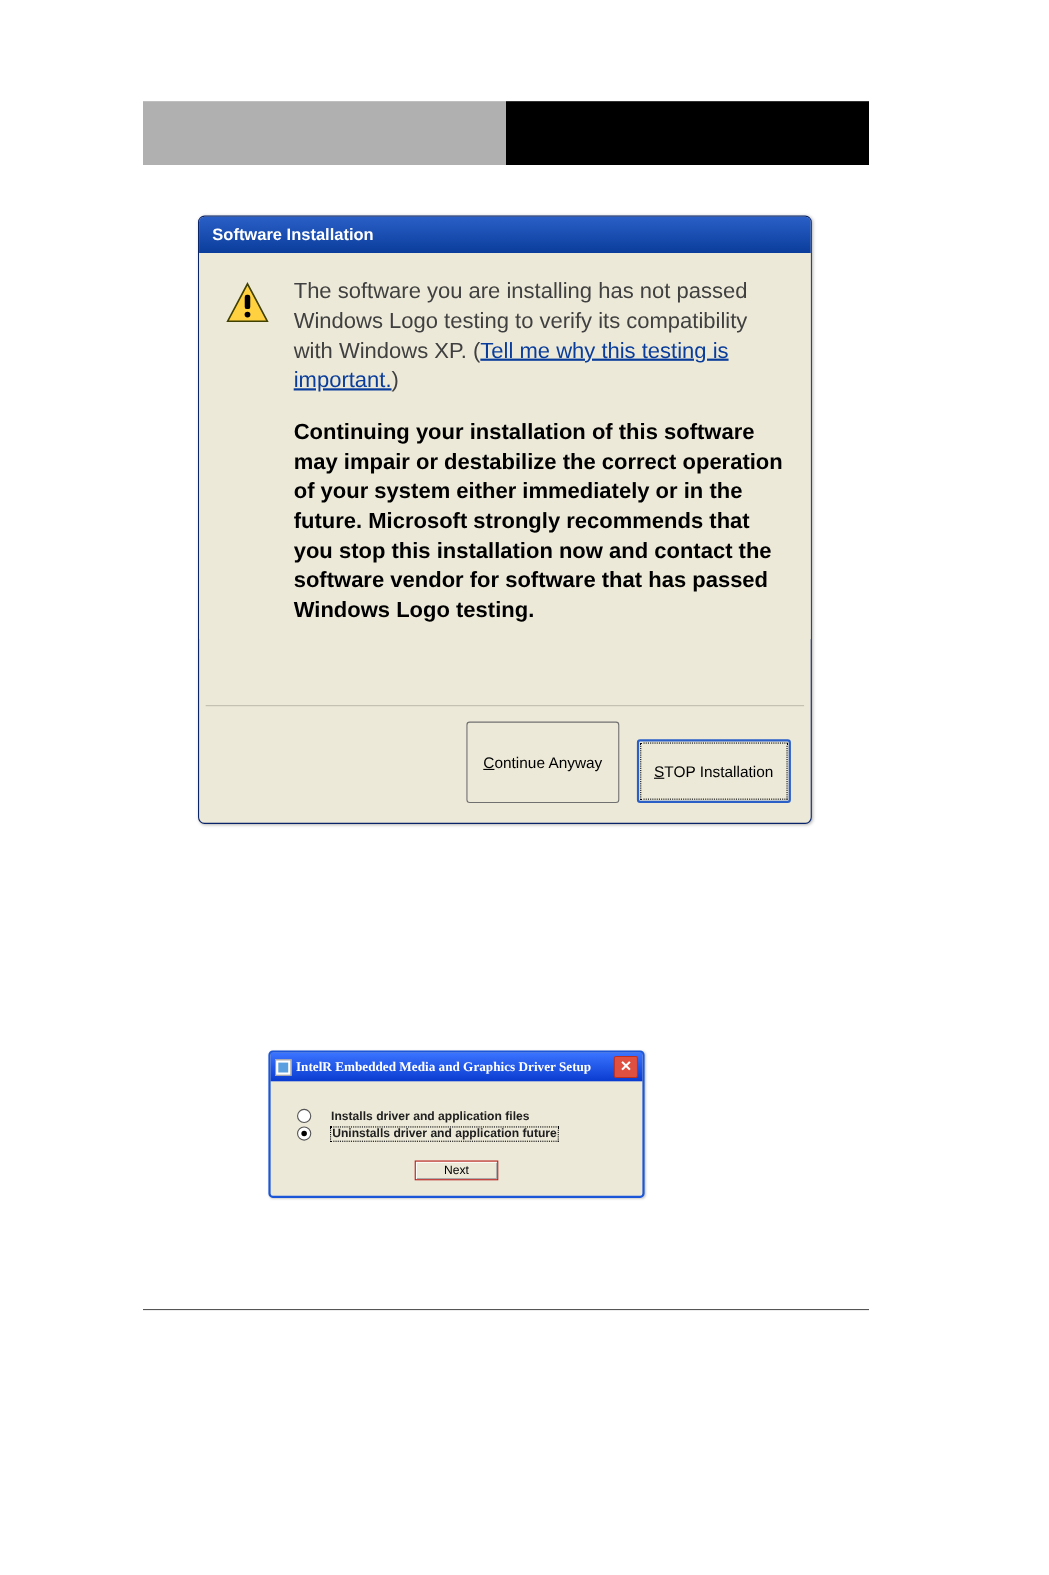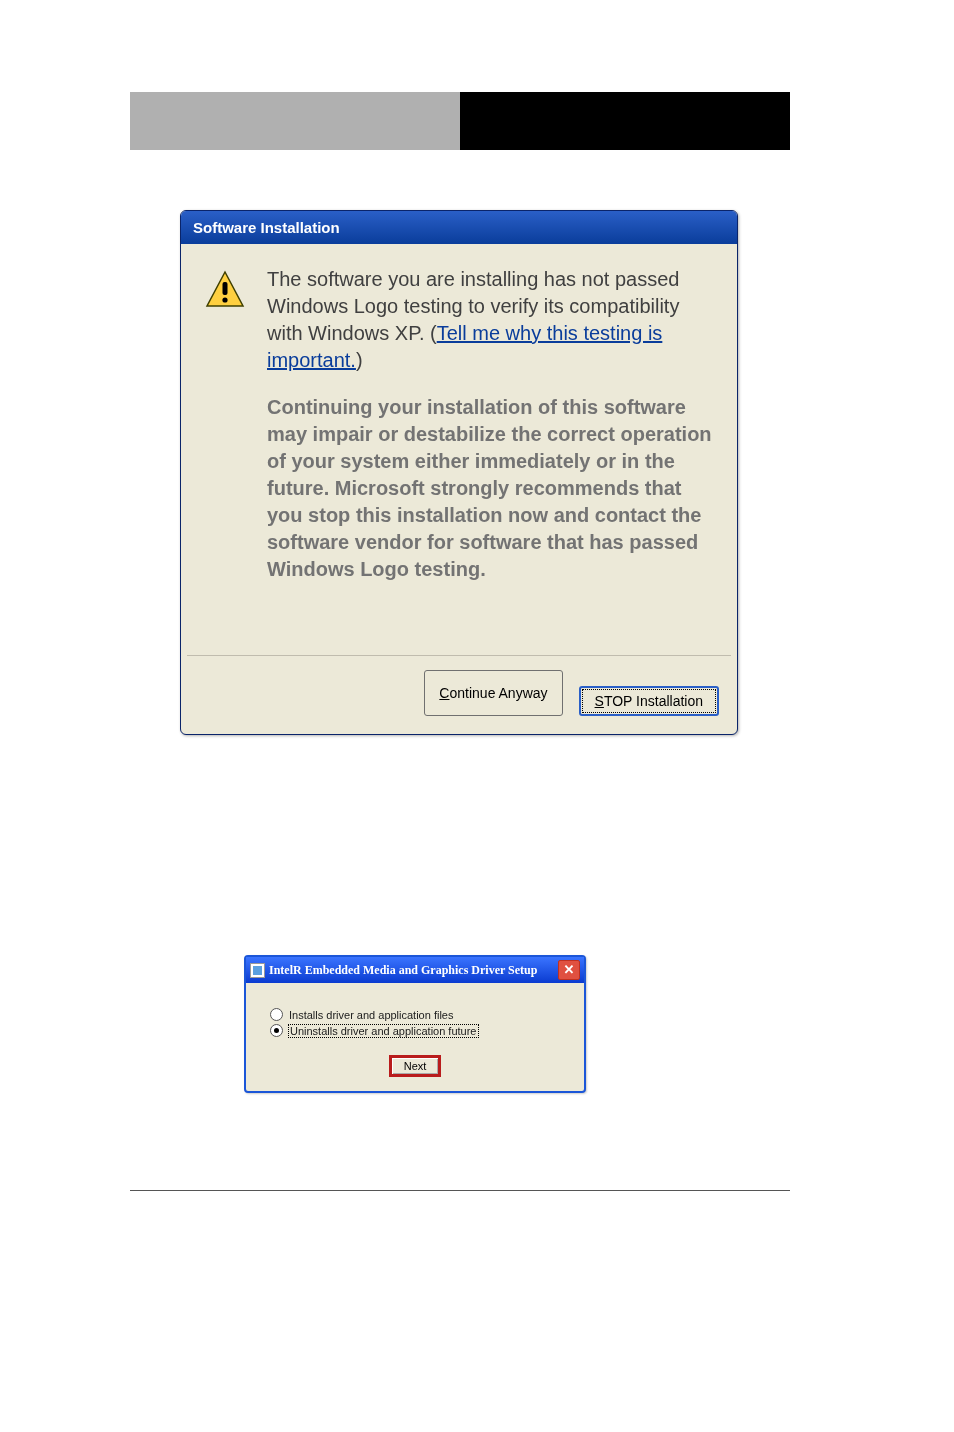--- a/index.html
+++ b/index.html
@@ -24,21 +24,21 @@
     background: #b0b0b0;
   }
   .header-right {
     flex: 1;
     background: #000000;
   }
 
   
   .dialog1 {
     position: absolute;
-    top: 210px;
+    top: 196px;
     left: 180px;
     width: 556px;
     background: #ece9d8;
     border: 1px solid #0a246a;
     border-radius: 6px;
     box-shadow: 1px 1px 3px rgba(0,0,0,0.3);
   }
   .titlebar1 {
     background: linear-gradient(to bottom, #2a5fc7 0%, #0a3d9b 100%);
     color: #ffffff;
@@ -64,38 +64,38 @@
     font-size: 20px;
     color: #404040;
     line-height: 1.35;
   }
   .dialog1-text a {
     color: #0a3d9b;
     text-decoration: underline;
   }
   .bold-warning {
     font-weight: bold;
-    color: #737373;
+    color: #000000;
     margin-top: 20px;
     display: block;
   }
   .dialog1-sep {
     border-top: 1px solid #c0bcae;
     margin: 60px 6px 0 6px;
   }
   .dialog1-buttons {
     display: flex;
     justify-content: flex-end;
     gap: 16px;
     padding: 14px 18px 18px 18px;
   }
   .btn {
     font-family: Tahoma, Arial, sans-serif;
     font-size: 14px;
-    padding: 5px 14px;
+    padding: 19px 14px;
     background: #ece9d8;
     border: 1px solid #707070;
     border-radius: 3px;
     cursor: pointer;
     min-width: 130px;
   }
   .btn.default {
     outline: 1px dotted #000;
     outline-offset: -4px;
     border: 2px solid #2a5fc7;
@@ -162,22 +162,23 @@
     cursor: pointer;
   }
   .dialog2-body {
     padding: 22px 24px 14px 24px;
     font-size: 11px;
     color: #202020;
   }
   .radio-row {
     display: flex;
     align-items: center;
-    gap: 6px;
+    gap: 18px;
     margin: 3px 0;
+    font-weight: bold;
   }
   .radio {
     width: 11px;
     height: 11px;
     border: 1px solid #555;
     border-radius: 50%;
     background: #fff;
     display: inline-flex;
     align-items: center;
     justify-content: center;
@@ -195,23 +196,23 @@
     padding: 0 1px;
   }
   .dialog2-btn-row {
     display: flex;
     justify-content: center;
     margin-top: 18px;
   }
   .btn2 {
     font-size: 11px;
     padding: 2px 0;
-    width: 52px;
-    background: #ece9d8;
-    border: 3px solid #b91c1c;
+    width: 76px;
+    background: #ece9d8;
+    border: 1px solid #b91c1c;
     box-shadow: 1px 1px 0 #fff inset, -1px -1px 0 #aaa inset;
     cursor: pointer;
   }
 
   .footer-line {
     position: absolute;
     top: 1190px;
     left: 130px;
     width: 660px;
     border-top: 1px solid #555;

